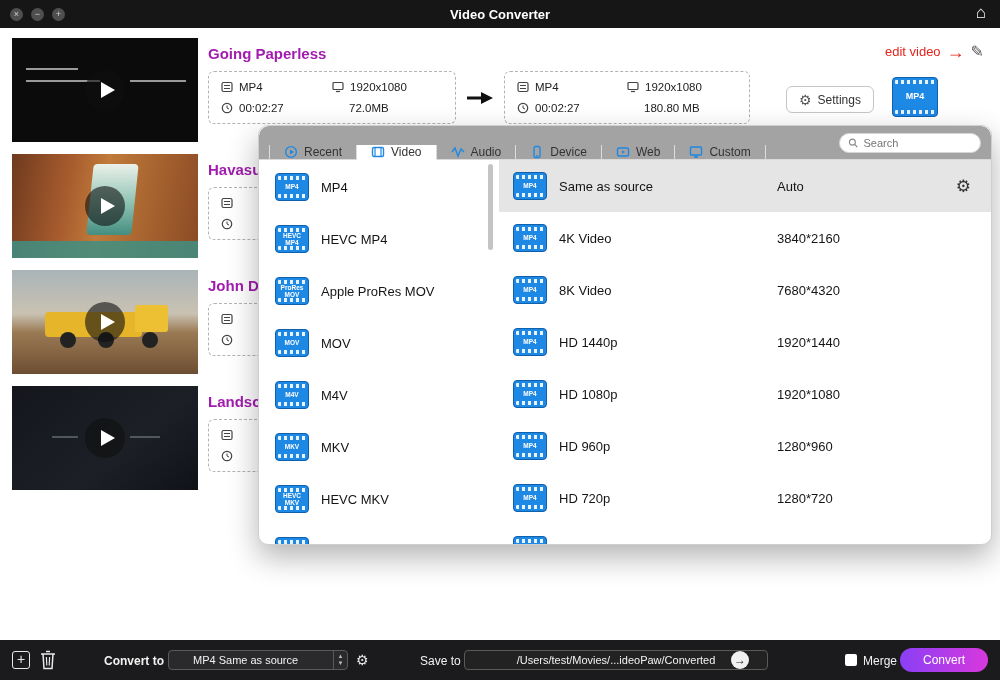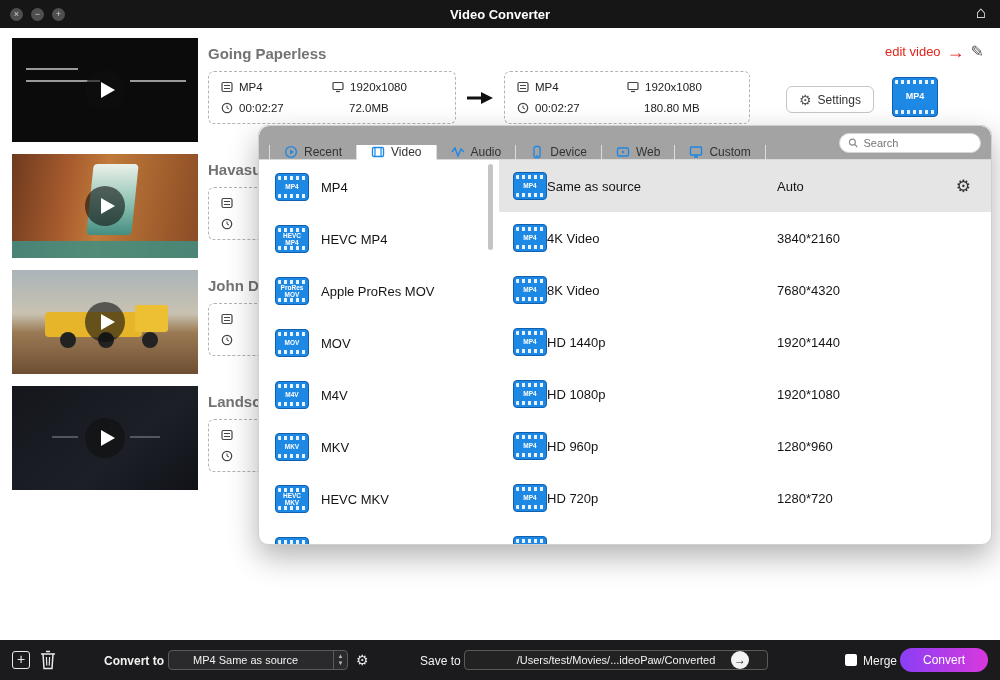--- a/index.html
+++ b/index.html
@@ -27,21 +27,21 @@
   .t2 { background:linear-gradient(100deg,#6e3a1e 0%,#a85c2e 30%,#c07a3a 48%,#8a4a24 100%); }
   .t2 .fall { position:absolute; left:42%; top:10%; width:24%; height:68%; background:linear-gradient(180deg,#eef7f3,#8cc7ba 55%,#3e8f84); transform:skewX(-6deg); border-radius:4px; opacity:.95; }
   .t2 .pool { position:absolute; left:0; bottom:0; width:100%; height:16%; background:#3e8f84; opacity:.85; }
   .t3 { background:linear-gradient(180deg,#aab4b8 0%,#c9c2b2 42%,#9a7a54 60%,#6e4e32 100%); }
   .t3 .bed { position:absolute; left:18%; top:40%; width:52%; height:24%; background:#e6b529; border-radius:4px; }
   .t3 .cab { position:absolute; left:66%; top:34%; width:18%; height:26%; background:#edc033; border-radius:3px; }
   .t3 .wheel { position:absolute; top:60%; width:16px; height:16px; border-radius:50%; background:#222; }
   .t4 { background:linear-gradient(140deg,#14161c,#1c2026 60%,#101218); }
   .t4 .bar { position:absolute; background:#6a6f78; height:2px; opacity:.7; }
 
-  .vtitle { position:absolute; left:208px; font-size:15px; font-weight:bold; color:#737373; }
+  .vtitle { position:absolute; left:208px; font-size:15px; font-weight:bold; color:#a21caf; }
 
   .infobox { position:absolute; border:1px dashed #b3b3b3; border-radius:6px; background:#fff; padding:8px 12px; display:grid; grid-template-columns:1fr 1fr; row-gap:7px; }
   .cell { display:flex; align-items:center; gap:6px; font-size:11.5px; color:#222; white-space:nowrap; }
   .cell svg { flex:0 0 auto; }
   .cell.indent { padding-left:17px; }
 
   .settings-btn { position:absolute; left:786px; top:86px; height:27px; padding:0 12px; background:#fff; border:1px solid #c6c6c6; border-radius:6px; display:flex; align-items:center; gap:6px; font-size:12px; color:#333; cursor:pointer; }
   .gear-glyph { font-size:14px; color:#555; }
 
   .film { background:#1e88e5; border:1px solid #1061ad; border-radius:4px; position:relative; display:flex; align-items:center; justify-content:center; }
@@ -66,21 +66,21 @@
   .searchbox { position:absolute; right:10px; top:7px; width:142px; height:20px; background:#fff; border:1px solid #d5d5d5; border-radius:10px; display:flex; align-items:center; gap:5px; padding:0 8px; }
   .searchbox input { border:0; outline:none; width:100%; font-size:11px; color:#333; background:transparent; font-family:inherit; }
 
   .fmt-list { position:absolute; left:0; top:35px; width:228px; bottom:0; overflow:hidden; }
   .fmt-item { display:flex; align-items:center; gap:12px; height:52px; padding-left:16px; font-size:13px; color:#151515; cursor:pointer; }
   .scrollbar { position:absolute; left:229px; top:38px; width:5px; height:86px; background:#c4c4c4; border-radius:3px; }
 
   .res-list { position:absolute; left:240px; right:0; top:34px; bottom:0; overflow:hidden; }
   .res-item { position:relative; display:flex; align-items:center; height:52px; padding-left:14px; cursor:pointer; }
   .res-item.sel { background:#e5e5e5; }
-  .res-item .rlabel { margin-left:0; font-size:13px; color:#151515; }
+  .res-item .rlabel { margin-left:12px; font-size:13px; color:#151515; }
   .res-item .rval { position:absolute; left:278px; font-size:13px; color:#151515; }
   .res-item .rgear { position:absolute; right:20px; font-size:17px; color:#333; cursor:pointer; }
 
   
   .bottombar { position:absolute; left:0; top:640px; width:1000px; height:40px; background:#1b1b1d; z-index:60; }
   .bb-label { position:absolute; color:#f2f2f2; font-size:12px; top:14px; }
   .addbox { position:absolute; left:12px; top:11px; width:18px; height:18px; border:1.5px solid #e8e8e8; border-radius:3px; color:#e8e8e8; font-size:14px; line-height:15px; text-align:center; cursor:pointer; }
   .trashwrap { position:absolute; left:40px; top:10px; cursor:pointer; }
   .dropdown { position:absolute; left:168px; top:10px; width:180px; height:20px; background:#2a2a2c; border:1px solid #5a5a5a; border-radius:4px; display:flex; align-items:center; cursor:pointer; }
   .dropdown .dtext { flex:1; color:#f2f2f2; font-size:11px; padding-left:24px; white-space:nowrap; overflow:hidden; }

